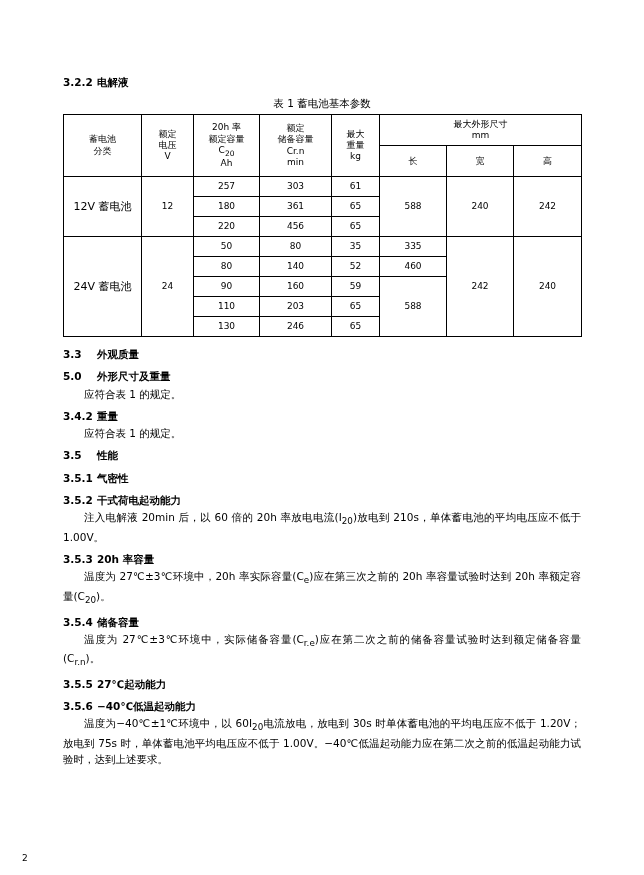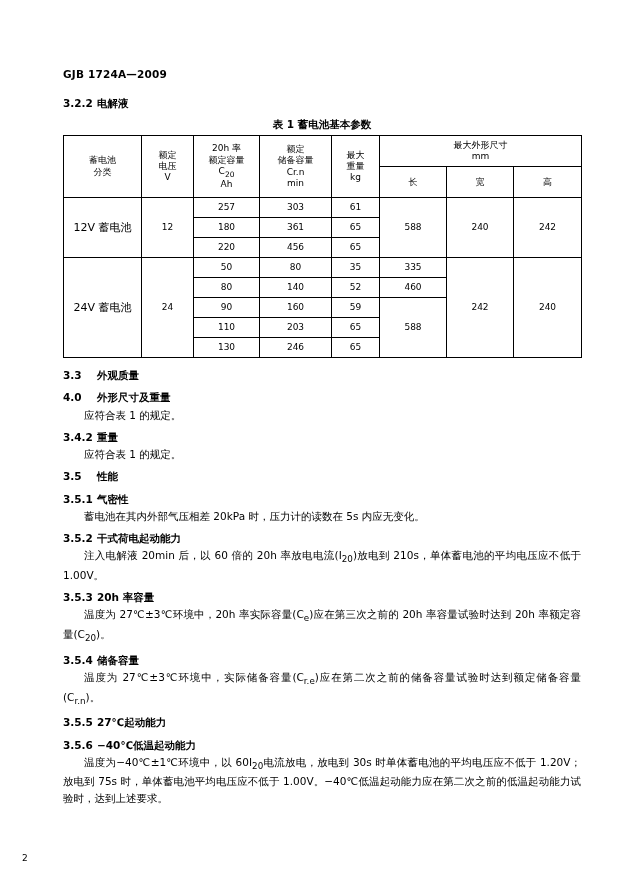--- a/index.html
+++ b/index.html
@@ -50,21 +50,21 @@
     font-size: 10.5px;
     line-height: 1.55;
     text-align: justify;
     text-indent: 21px;
     margin: 0 0 1px 0;
   }
 
   .table-caption {
     text-align: center;
     font-size: 10.5px;
-    font-weight: bold;
+    font-weight: normal;
     margin: 7px 0 3px 0;
   }
   table.specs {
     border-collapse: collapse;
     width: 518px;
     margin: 0 auto 10px auto;
     font-size: 9px;
     table-layout: fixed;
   }
   table.specs td, table.specs th {
@@ -88,21 +88,20 @@
     bottom: 12px;
     font-size: 9px;
   }
 </style>
 </head>
 <body>
 
 <div class="page">
   <div class="content">
 
-    <div class="header-code">GJB 1724A—2009</div>
 
     <div class="sec-head">
       <span class="num">3.2.2</span><span>电解液</span>
     </div>
 
     <div class="table-caption">表 1  蓄电池基本参数</div>
 
     <table class="specs">
       <colgroup>
         <col style="width:78px">
@@ -184,38 +183,37 @@
       </tr>
     </tbody>
       </table>
 
     <div>
       <div class="sec-head">
         <span class="num">3.3</span><span>外观质量</span>
       </div>
 
       <div class="sec-head">
-        <span class="num">4.0</span><span>外形尺寸及重量</span>
+        <span class="num">5.0</span><span>外形尺寸及重量</span>
       </div>
 
       <p class="para">应符合表 1 的规定。</p>
 
       <div class="sec-head">
         <span class="num">3.4.2</span><span>重量</span>
       </div>
       <p class="para">应符合表 1 的规定。</p>
 
       <div class="sec-head">
         <span class="num">3.5</span><span>性能</span>
       </div>
 
       <div class="sec-head">
         <span class="num">3.5.1</span><span>气密性</span>
       </div>
-      <p class="para">蓄电池在其内外部气压相差 20kPa 时，压力计的读数在 5s 内应无变化。</p>
 
       <div class="sec-head">
         <span class="num">3.5.2</span><span>干式荷电起动能力</span>
       </div>
       <p class="para">注入电解液 20min 后，以 60 倍的 20h 率放电电流(I<sub>20</sub>)放电到 210s，单体蓄电池的平均电压应不低于 1.00V。</p>
 
       <div class="sec-head">
         <span class="num">3.5.3</span><span>20h 率容量</span>
       </div>
       <p class="para">温度为 27℃±3℃环境中，20h 率实际容量(C<sub>e</sub>)应在第三次之前的 20h 率容量试验时达到 20h 率额定容量(C<sub>20</sub>)。</p>

